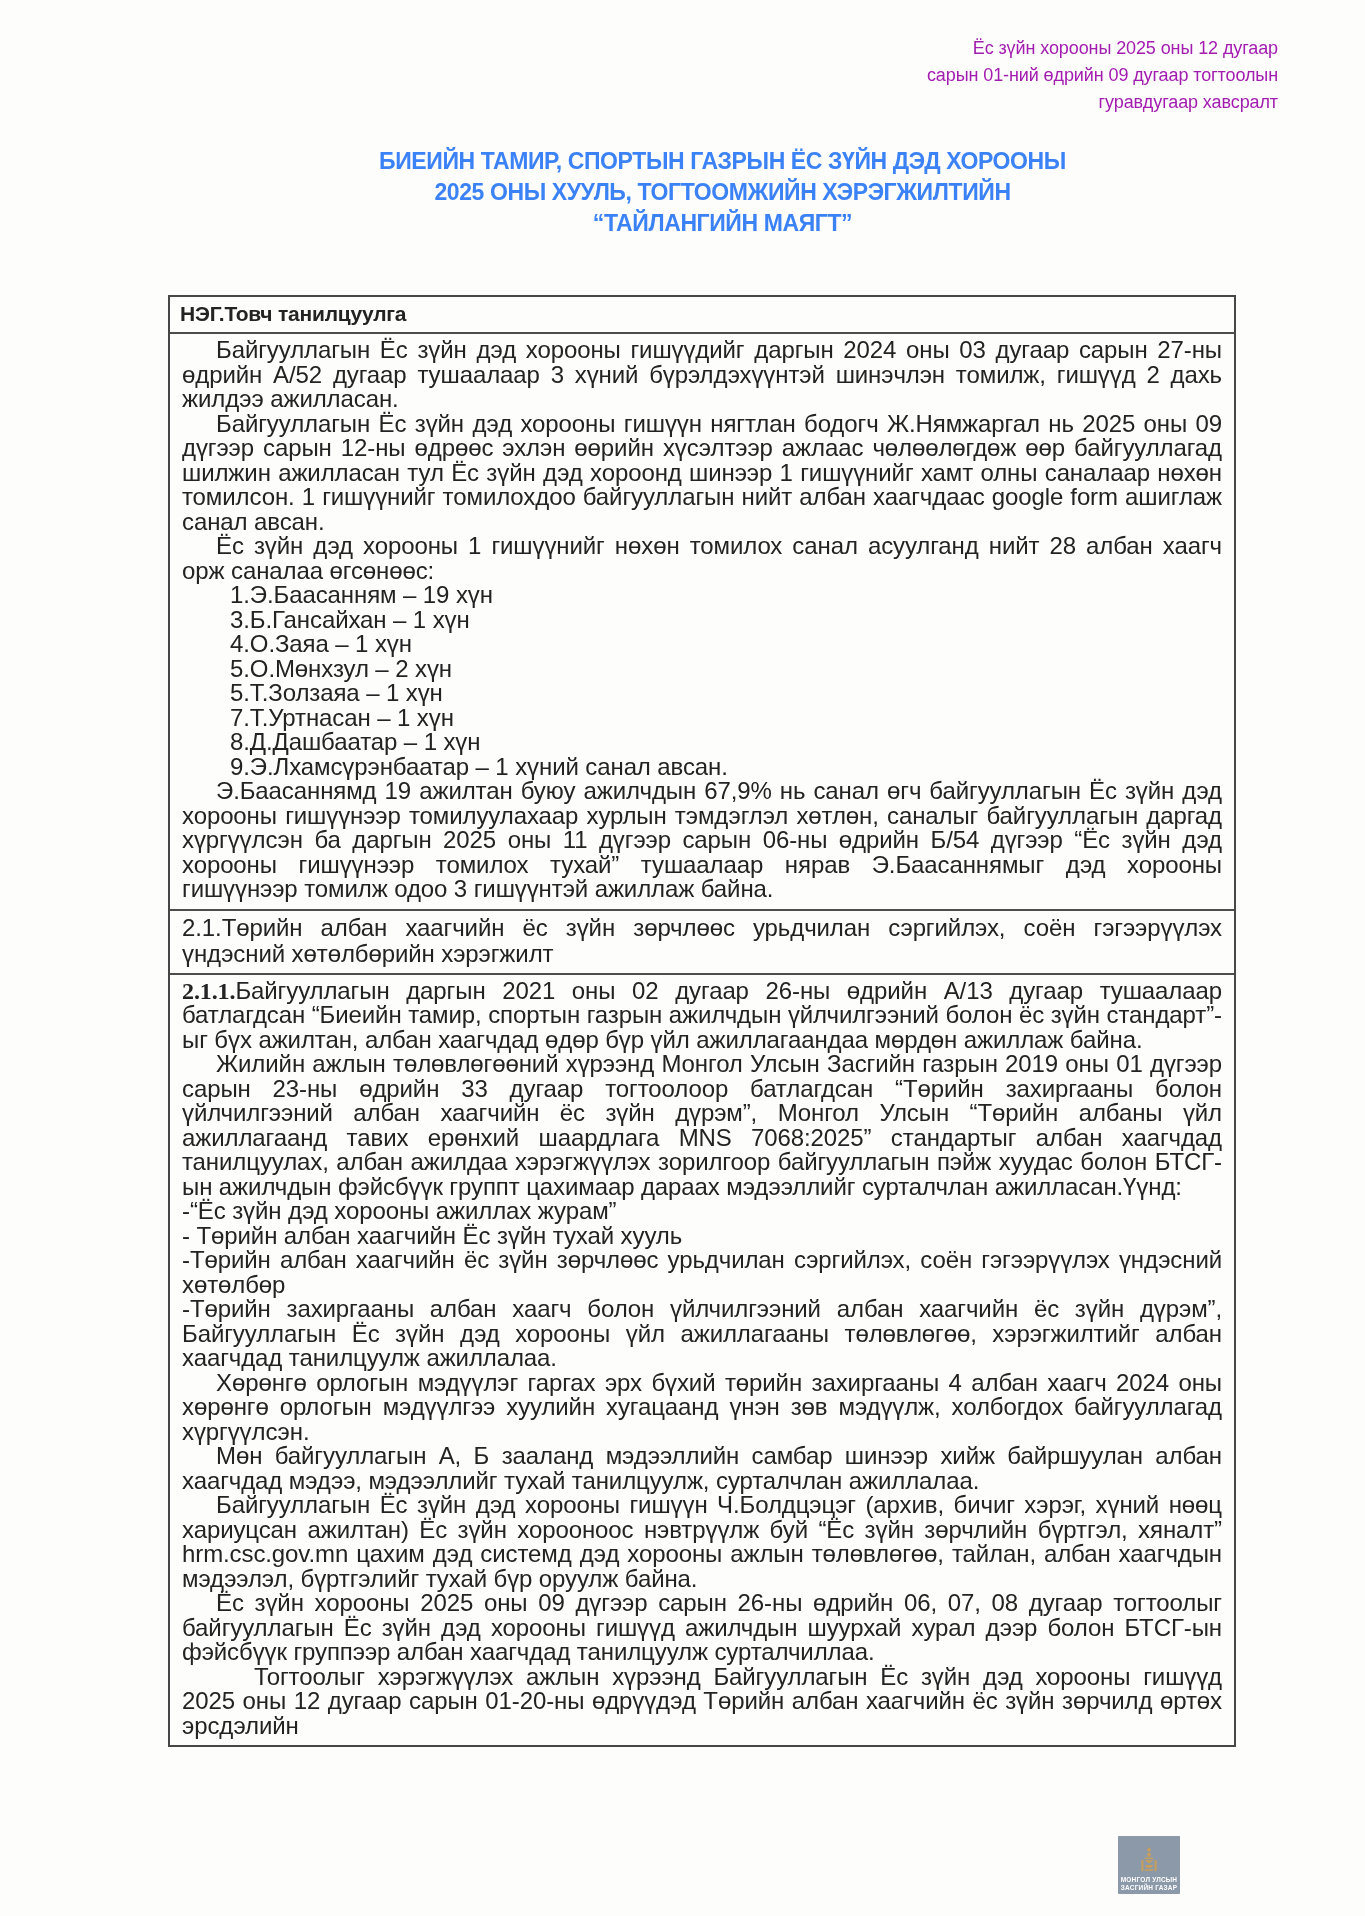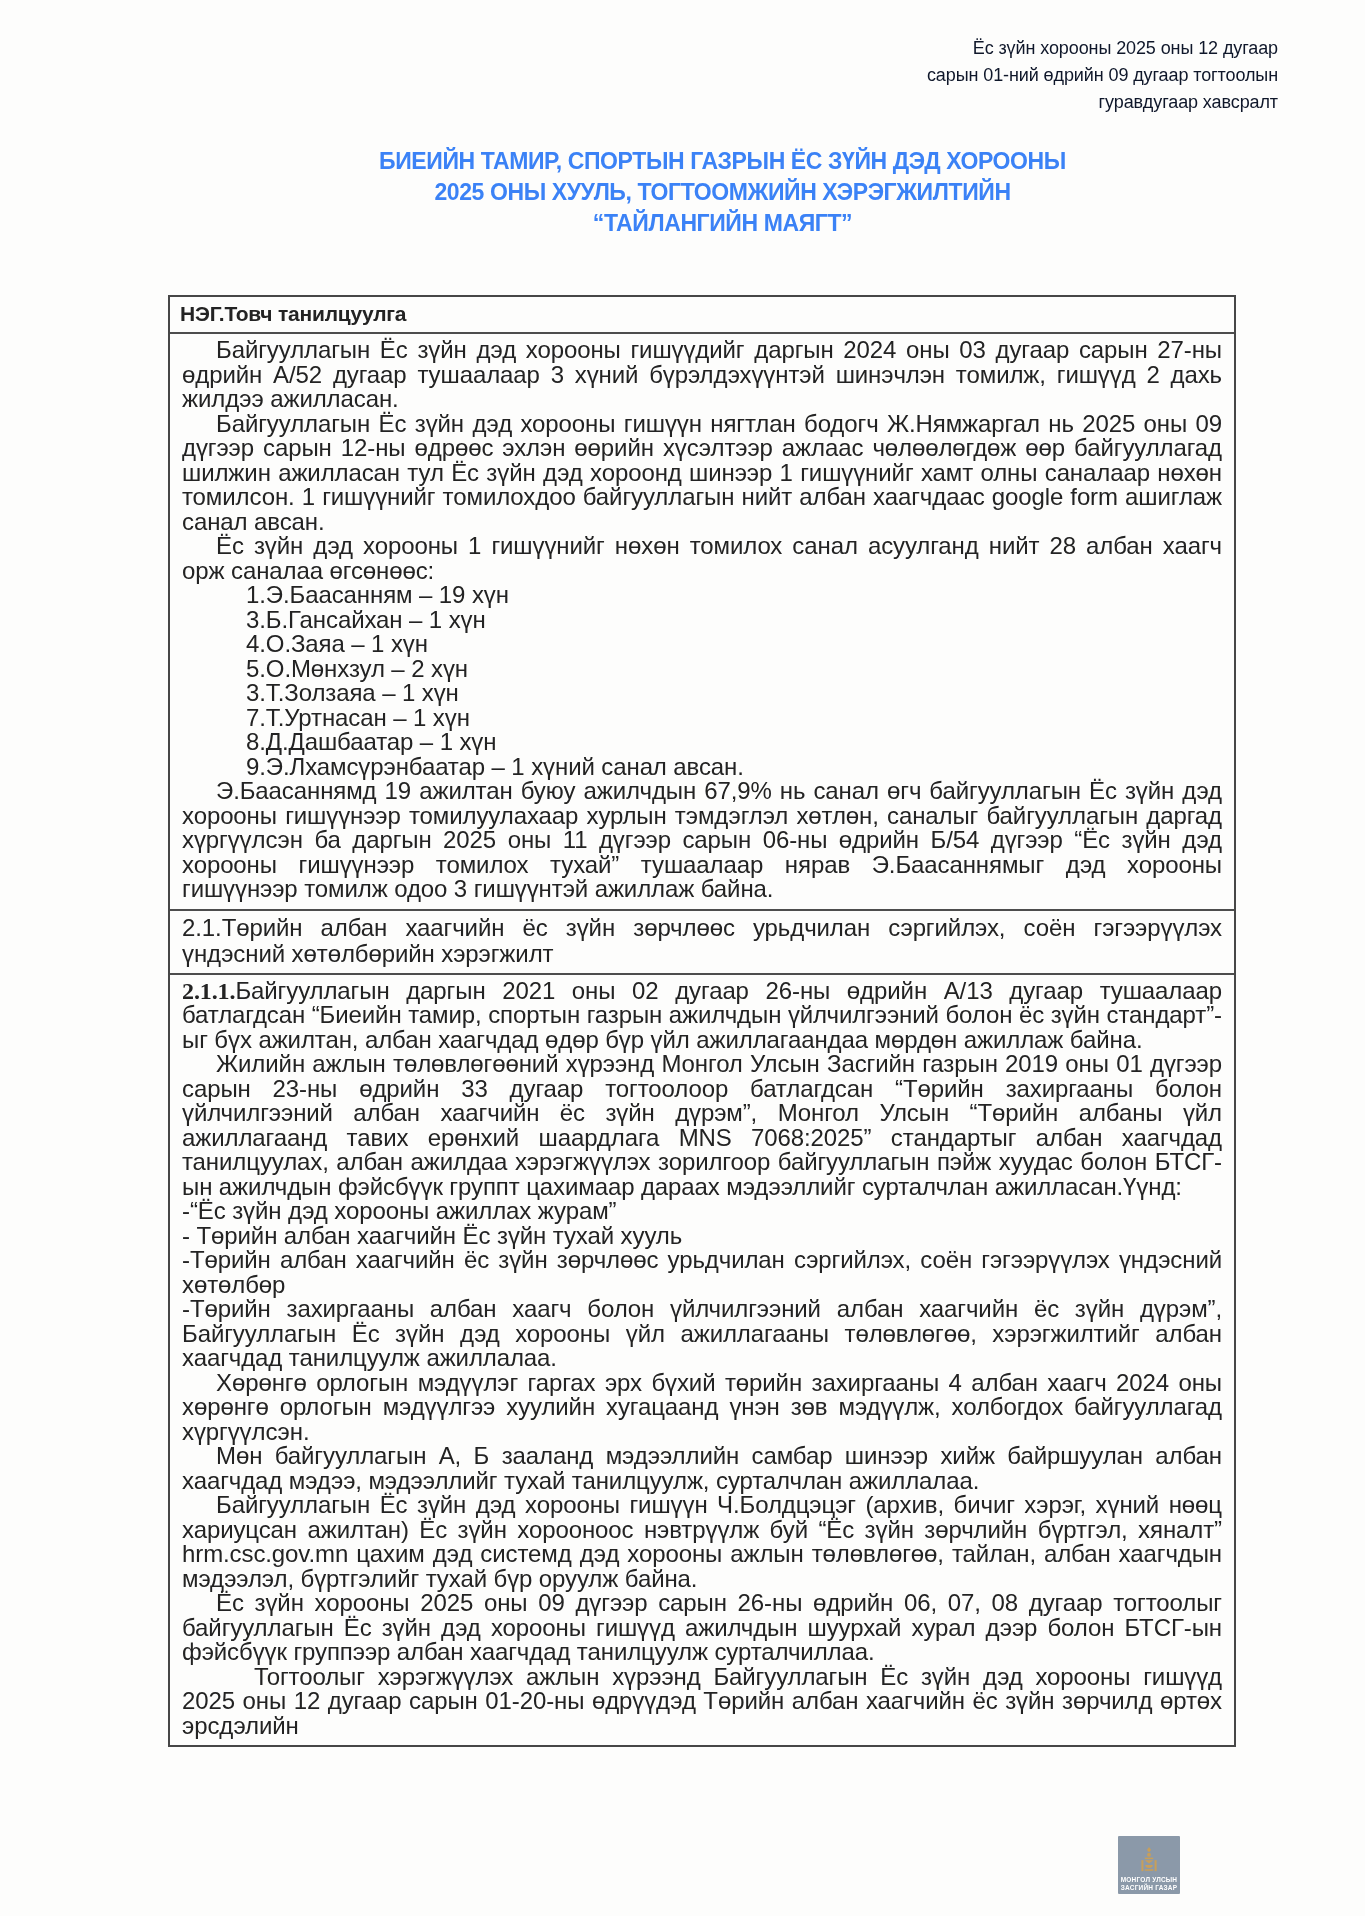--- a/index.html
+++ b/index.html
@@ -14,21 +14,21 @@
     width: 1365px; height: 1916px;
     background: #fdfdfc;
     overflow: hidden;
   }
   .header-note {
     position: absolute;
     top: 35px; right: 87px;
     text-align: right;
     font-size: 18px;
     line-height: 27px;
-    color: #0f172a;
+    color: #a21caf;
     letter-spacing: -0.1px;
   }
   .title {
     position: absolute;
     top: 146px; left: 0;
     width: 100%;
     text-align: center;
     font-weight: bold;
     font-size: 23px;
     line-height: 31px;
@@ -65,21 +65,21 @@
     line-height: 24.5px;
     padding: 4px 12px 7px 12px;
     text-align: justify;
     letter-spacing: -0.1px;
   }
   .content.bordered { border-bottom: 2px solid #4d4d4d; }
   .content p { margin: 0; text-indent: 34px; }
   .content p.no-indent { text-indent: 0; }
   .content p.big-indent { text-indent: 72px; }
   .bold-label { font-weight: bold; font-family: Liberation Serif, serif; }
-  .vote-list { margin-left: 64px; text-align: left; }
+  .vote-list { margin-left: 48px; text-align: left; }
   .vote-list div { line-height: 24.5px; }
   .gov-logo {
     position: absolute;
     left: 1118px; top: 1836px;
     width: 62px; height: 58px;
     background: #8b99a9;
     display: flex;
     flex-direction: column;
     align-items: center;
     justify-content: flex-end;
@@ -121,21 +121,21 @@
 
     <div class="content bordered">
       <p>Байгууллагын Ёс зүйн дэд хорооны гишүүдийг даргын 2024 оны 03 дугаар сарын 27-ны өдрийн А/52 дугаар тушаалаар 3 хүний бүрэлдэхүүнтэй шинэчлэн томилж, гишүүд 2 дахь жилдээ ажилласан.</p>
       <p>Байгууллагын Ёс зүйн дэд хорооны гишүүн нягтлан бодогч Ж.Нямжаргал нь 2025 оны 09 дүгээр сарын 12-ны өдрөөс эхлэн өөрийн хүсэлтээр ажлаас чөлөөлөгдөж өөр байгууллагад шилжин ажилласан тул Ёс зүйн дэд хороонд шинээр 1 гишүүнийг хамт олны саналаар нөхөн томилсон. 1 гишүүнийг томилохдоо байгууллагын нийт албан хаагчдаас google form ашиглаж санал авсан.</p>
       <p>Ёс зүйн дэд хорооны 1 гишүүнийг нөхөн томилох санал асуулганд нийт 28 албан хаагч орж саналаа өгсөнөөс:</p>
       <div class="vote-list">
         <div>1.Э.Баасанням – 19 хүн</div>
         <div>3.Б.Гансайхан – 1 хүн</div>
         <div>4.О.Заяа – 1 хүн</div>
         <div>5.О.Мөнхзул – 2 хүн</div>
-        <div>3.Т.Золзаяа – 1 хүн</div>
+        <div>5.Т.Золзаяа – 1 хүн</div>
         <div>7.Т.Уртнасан – 1 хүн</div>
         <div>8.Д.Дашбаатар – 1 хүн</div>
         <div>9.Э.Лхамсүрэнбаатар – 1 хүний санал авсан.</div>
       </div>
       <p>Э.Баасаннямд 19 ажилтан буюу ажилчдын 67,9% нь санал өгч байгууллагын Ёс зүйн дэд хорооны гишүүнээр томилуулахаар хурлын тэмдэглэл хөтлөн, саналыг байгууллагын даргад хүргүүлсэн ба даргын 2025 оны 11 дүгээр сарын 06-ны өдрийн Б/54 дүгээр “Ёс зүйн дэд хорооны гишүүнээр томилох тухай” тушаалаар нярав Э.Баасаннямыг дэд хорооны гишүүнээр томилж одоо 3 гишүүнтэй ажиллаж байна.</p>
     </div>
 
 
     <div class="sub-header">2.1.Төрийн албан хаагчийн ёс зүйн зөрчлөөс урьдчилан сэргийлэх, соён гэгээрүүлэх үндэсний хөтөлбөрийн хэрэгжилт</div>
 

